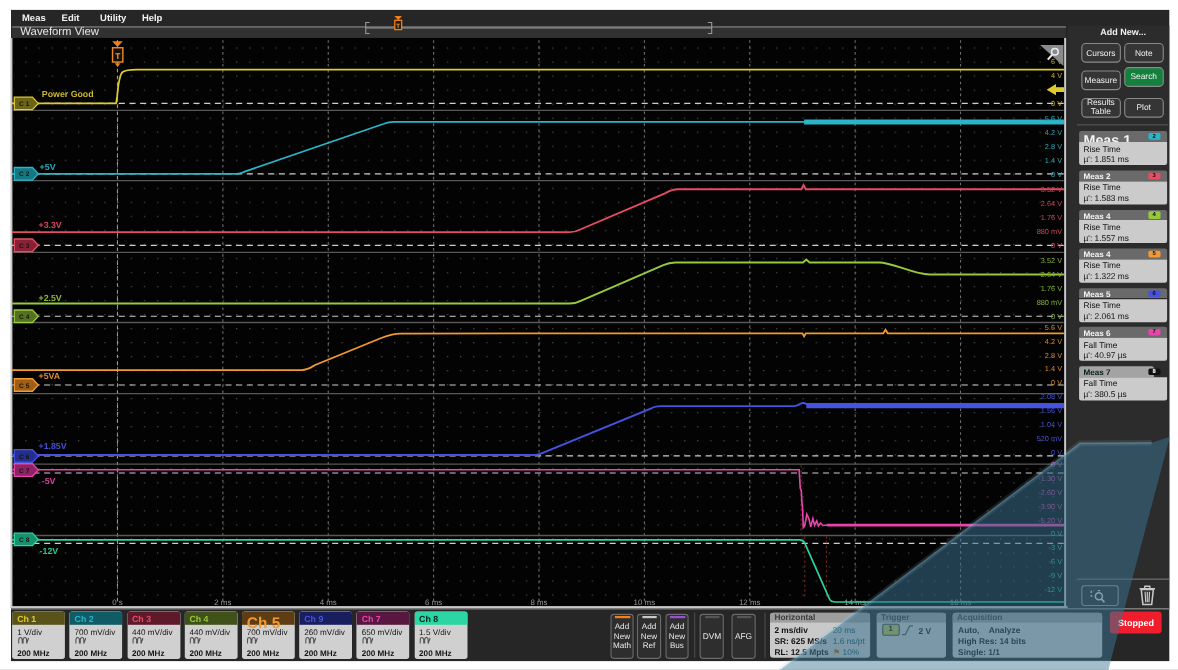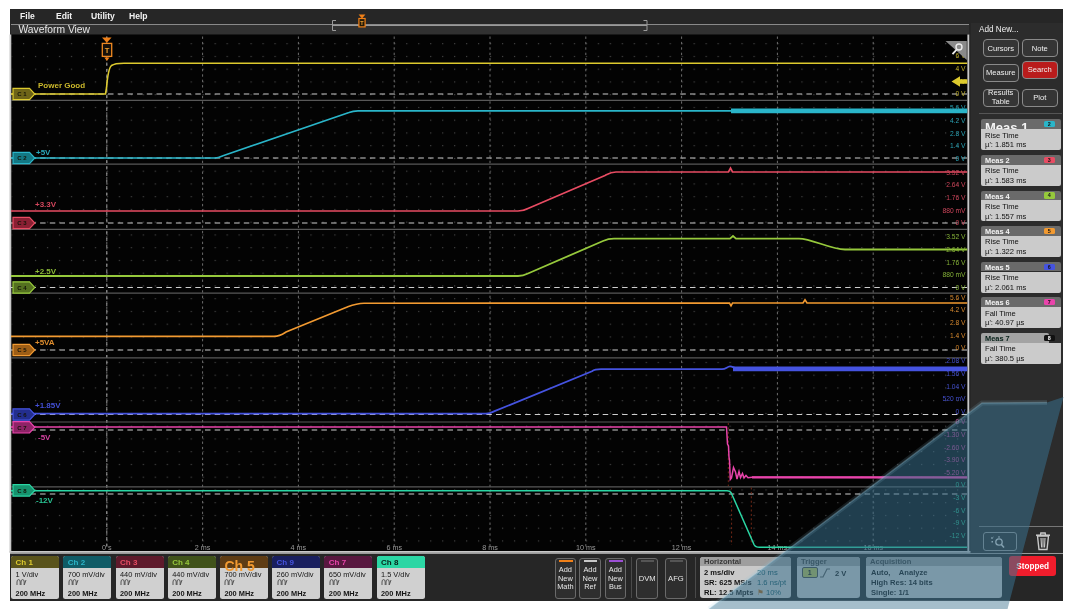--- a/index.html
+++ b/index.html
@@ -1,18 +1,18 @@
 <!DOCTYPE html>
 <html><head><meta charset="utf-8"><style>
 *{margin:0;padding:0;box-sizing:border-box}
 body{width:1071px;height:609px;background:#fff;font-family:"Liberation Sans",sans-serif;position:relative;overflow:hidden}
 .abs{position:absolute}
 </style></head><body>
 <div class="abs" style="left:9.5px;top:9px;width:1053.5px;height:591.5px;background:#262626"></div>
-<div class="abs" style="left:20px;top:10.5px;color:#f2f2f2;font-size:8.6px;font-weight:bold">File</div>
+<div class="abs" style="left:20px;top:10.5px;color:#f2f2f2;font-size:8.6px;font-weight:bold">Meas</div>
 <div class="abs" style="left:56px;top:10.5px;color:#f2f2f2;font-size:8.6px;font-weight:bold">Edit</div>
 <div class="abs" style="left:91px;top:10.5px;color:#f2f2f2;font-size:8.6px;font-weight:bold">Utility</div>
 <div class="abs" style="left:129px;top:10.5px;color:#f2f2f2;font-size:8.6px;font-weight:bold">Help</div>
 <div class="abs" style="left:11px;top:23.5px;width:958px;height:11px;background:#313131;border-top:1px solid #8a8a8a"></div>
 <div class="abs" style="left:18.5px;top:23.5px;color:#e8e8e8;font-size:10.3px">Waveform View</div>
 <div class="abs" style="left:0;top:0">
     <svg width="1071" height="609" viewBox="0 0 1071 609" style="position:absolute;left:0;top:0" font-family="Liberation Sans, sans-serif">
 <rect x="11" y="34.5" width="958" height="516.5" fill="#030303"></rect>
 <rect x="9.5" y="34.5" width="1.8" height="518.0" fill="#c8c8c8"></rect>
 <rect x="967.4" y="34.5" width="1.8" height="518.0" fill="#c8c8c8"></rect>
@@ -152,25 +152,25 @@
 <text x="362" y="25.4" fill="#f0a030" font-size="5.5" font-weight="bold" text-anchor="middle">T</text>
 <rect x="972.6" y="283.5" width="1.6" height="1.6" fill="#9a9a9a"></rect>
 <rect x="975.4" y="283.5" width="1.6" height="1.6" fill="#9a9a9a"></rect>
 <rect x="972.6" y="287.9" width="1.6" height="1.6" fill="#9a9a9a"></rect>
 <rect x="975.4" y="287.9" width="1.6" height="1.6" fill="#9a9a9a"></rect>
 <rect x="972.6" y="292.3" width="1.6" height="1.6" fill="#9a9a9a"></rect>
 <rect x="975.4" y="292.3" width="1.6" height="1.6" fill="#9a9a9a"></rect>
 </svg>
   </div>
 <div class="abs" style="left:971px;top:22.5px;width:92px;height:531.5px;background:#2c2c2c"></div>
-<div class="abs" style="left:979px;top:25px;width:84px;text-align:left;color:#f0f0f0;font-size:8.2px;font-weight:normal">Add New...</div>
+<div class="abs" style="left:979px;top:25px;width:84px;text-align:center;color:#f0f0f0;font-size:8.2px;font-weight:bold">Add New...</div>
 <div class="abs" style="left:983px;top:39.3px;width:35.5px;height:18px;background:#353535;border:1px solid #8a8a8a;border-radius:4px;color:#f0f0f0;font-size:7.6px;display:flex;align-items:center;justify-content:center;text-align:center;line-height:17">Cursors</div>
 <div class="abs" style="left:1022px;top:39.3px;width:35.5px;height:18px;background:#353535;border:1px solid #8a8a8a;border-radius:4px;color:#f0f0f0;font-size:7.6px;display:flex;align-items:center;justify-content:center;text-align:center;line-height:17">Note</div>
 <div class="abs" style="left:983px;top:63.5px;width:35.5px;height:18px;background:#353535;border:1px solid #8a8a8a;border-radius:4px;color:#f0f0f0;font-size:7.6px;display:flex;align-items:center;justify-content:center;text-align:center;line-height:17">Measure</div>
-<div class="abs" style="left:1022px;top:61px;width:35.5px;height:18px;background:#b91c1c;border:1px solid #8a8a8a;border-radius:4px;color:#f0f0f0;font-size:7.6px;display:flex;align-items:center;justify-content:center;text-align:center;line-height:17">Search</div>
+<div class="abs" style="left:1022px;top:61px;width:35.5px;height:18px;background:#15803d;border:1px solid #8a8a8a;border-radius:4px;color:#f0f0f0;font-size:7.6px;display:flex;align-items:center;justify-content:center;text-align:center;line-height:17">Search</div>
 <div class="abs" style="left:983px;top:88.5px;width:35.5px;height:18px;background:#353535;border:1px solid #8a8a8a;border-radius:4px;color:#f0f0f0;font-size:7.6px;display:flex;align-items:center;justify-content:center;text-align:center;line-height:1.12">Results<br>Table</div>
 <div class="abs" style="left:1022px;top:88.5px;width:35.5px;height:18px;background:#353535;border:1px solid #8a8a8a;border-radius:4px;color:#f0f0f0;font-size:7.6px;display:flex;align-items:center;justify-content:center;text-align:center;line-height:17">Plot</div>
 <div class="abs" style="left:979px;top:112.5px;width:83px;height:1px;background:#555"></div>
 <div class="abs" style="left:981px;top:119.3px;width:80px;height:9.8px;background:#6a6a6a;border-radius:2px 2px 0 0">
     <span style="position:absolute;left:4px;top:1px;font-size:13px;font-weight:bold;color:#f5f5f5">Meas 1</span>
   </div>
 <div class="abs" style="left:1044px;top:121.1px;width:10.5px;height:6.4px;background:#2ab5c9;border-radius:1.5px;color:#111;font-size:5.4px;font-weight:bold;text-align:center;line-height:6.6px">2</div>
 <div class="abs" style="left:981px;top:129.1px;width:80px;height:21px;background:#cbcbcb;border-radius:0 0 2px 2px;color:#111;font-size:7.6px;line-height:1.28;padding:1.5px 0 0 4px">Rise Time<br>µ': 1.851 ms</div>
 <div class="abs" style="left:981px;top:154.9px;width:80px;height:9.8px;background:#6a6a6a;border-radius:2px 2px 0 0">
     <span style="position:absolute;left:4px;top:1px;font-size:7.4px;font-weight:bold;color:#f5f5f5">Meas 2</span>

